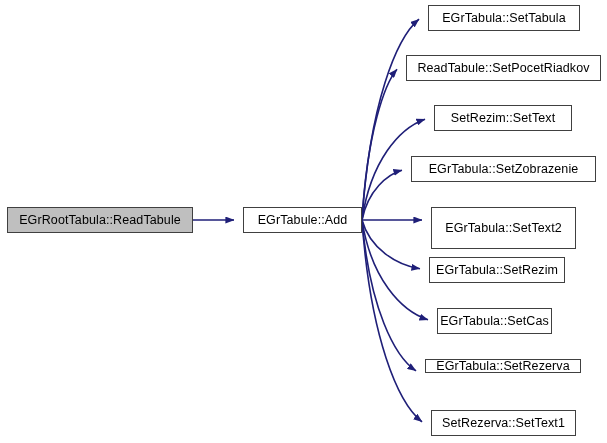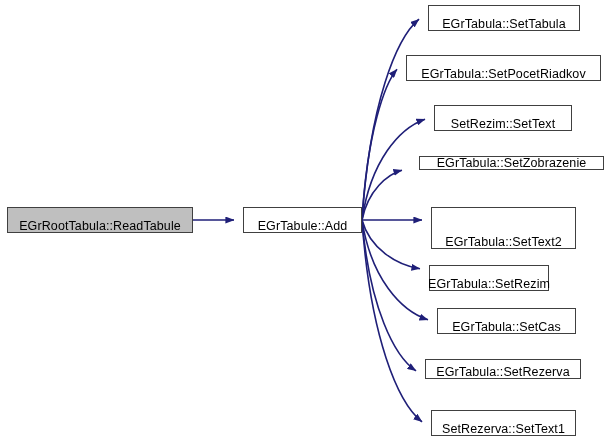--- a/index.html
+++ b/index.html
@@ -22,21 +22,21 @@
     left: 0;
     top: 0;
     width: 607px;
     height: 443px;
     pointer-events: none;
   }
   .node {
     position: absolute;
     box-sizing: border-box;
     display: flex;
-    align-items: flex-end;
+    align-items: center;
     justify-content: center;
     background: #ffffff;
     border: 1px solid #404040;
     font-size: 12.5px;
     color: #000000;
     letter-spacing: 0.1px;
     white-space: nowrap;
     line-height: 1;
   }
   .node.root {
@@ -79,44 +79,44 @@
 
   <div class="node" style="left:243px; top:207px; width:119px; height:26px;">
     <span class="node-label">EGrTabule::Add</span>
   </div>
 
   <div class="node" style="left:428px; top:5px; width:152px; height:26px;">
     <span class="node-label">EGrTabula::SetTabula</span>
   </div>
 
   <div class="node" style="left:406px; top:55px; width:195px; height:26px;">
-    <span class="node-label">EGrTabula::SetPocetRiadkov</span>
+    <span class="node-label">ReadTabule::SetPocetRiadkov</span>
   </div>
 
   <div class="node" style="left:434px; top:105px; width:138px; height:26px;">
     <span class="node-label">SetRezim::SetText</span>
   </div>
 
-  <div class="node" style="left:411px; top:156px; width:185px; height:14px;margin-left:8px;">
+  <div class="node" style="left:411px; top:156px; width:185px; height:26px;">
     <span class="node-label">EGrTabula::SetZobrazenie</span>
   </div>
 
   <div class="node" style="left:431px; top:207px; width:145px; height:42px;">
     <span class="node-label">EGrTabula::SetText2</span>
   </div>
 
-  <div class="node" style="left:429px; top:257px; width:120px; height:26px;margin-top:8px;">
+  <div class="node" style="left:429px; top:257px; width:136px; height:26px;">
     <span class="node-label">EGrTabula::SetRezim</span>
   </div>
 
-  <div class="node" style="left:437px; top:308px; width:139px; height:26px;">
+  <div class="node" style="left:437px; top:308px; width:115px; height:26px;">
     <span class="node-label">EGrTabula::SetCas</span>
   </div>
 
-  <div class="node" style="left:425px; top:359px; width:156px; height:20px;">
+  <div class="node" style="left:425px; top:359px; width:156px; height:14px;">
     <span class="node-label">EGrTabula::SetRezerva</span>
   </div>
 
   <div class="node" style="left:431px; top:410px; width:145px; height:26px;">
     <span class="node-label">SetRezerva::SetText1</span>
   </div>
 
 </div>
 
 </body></html>

